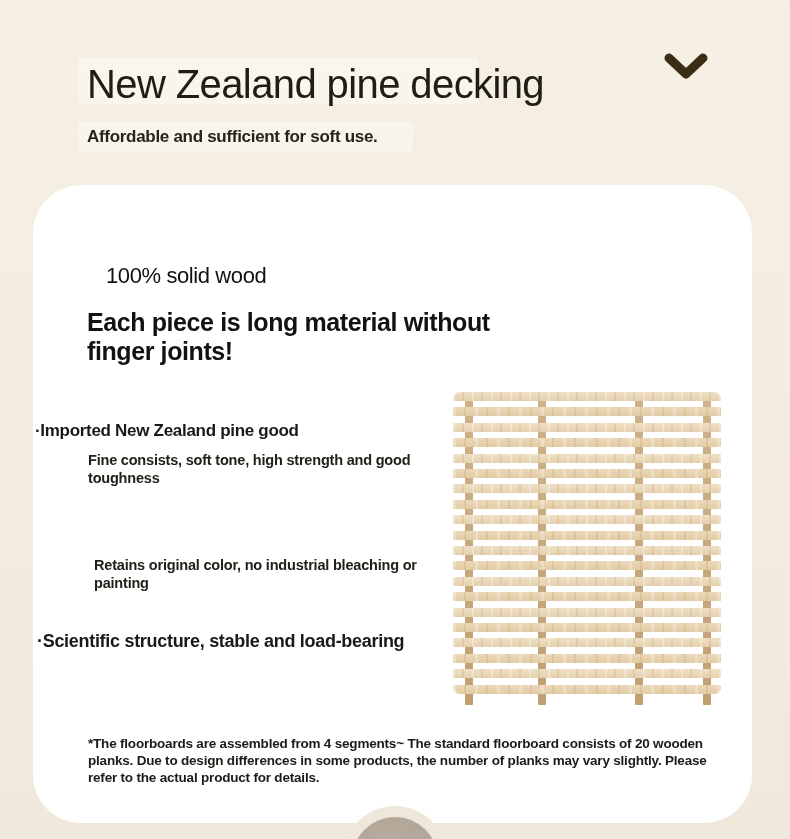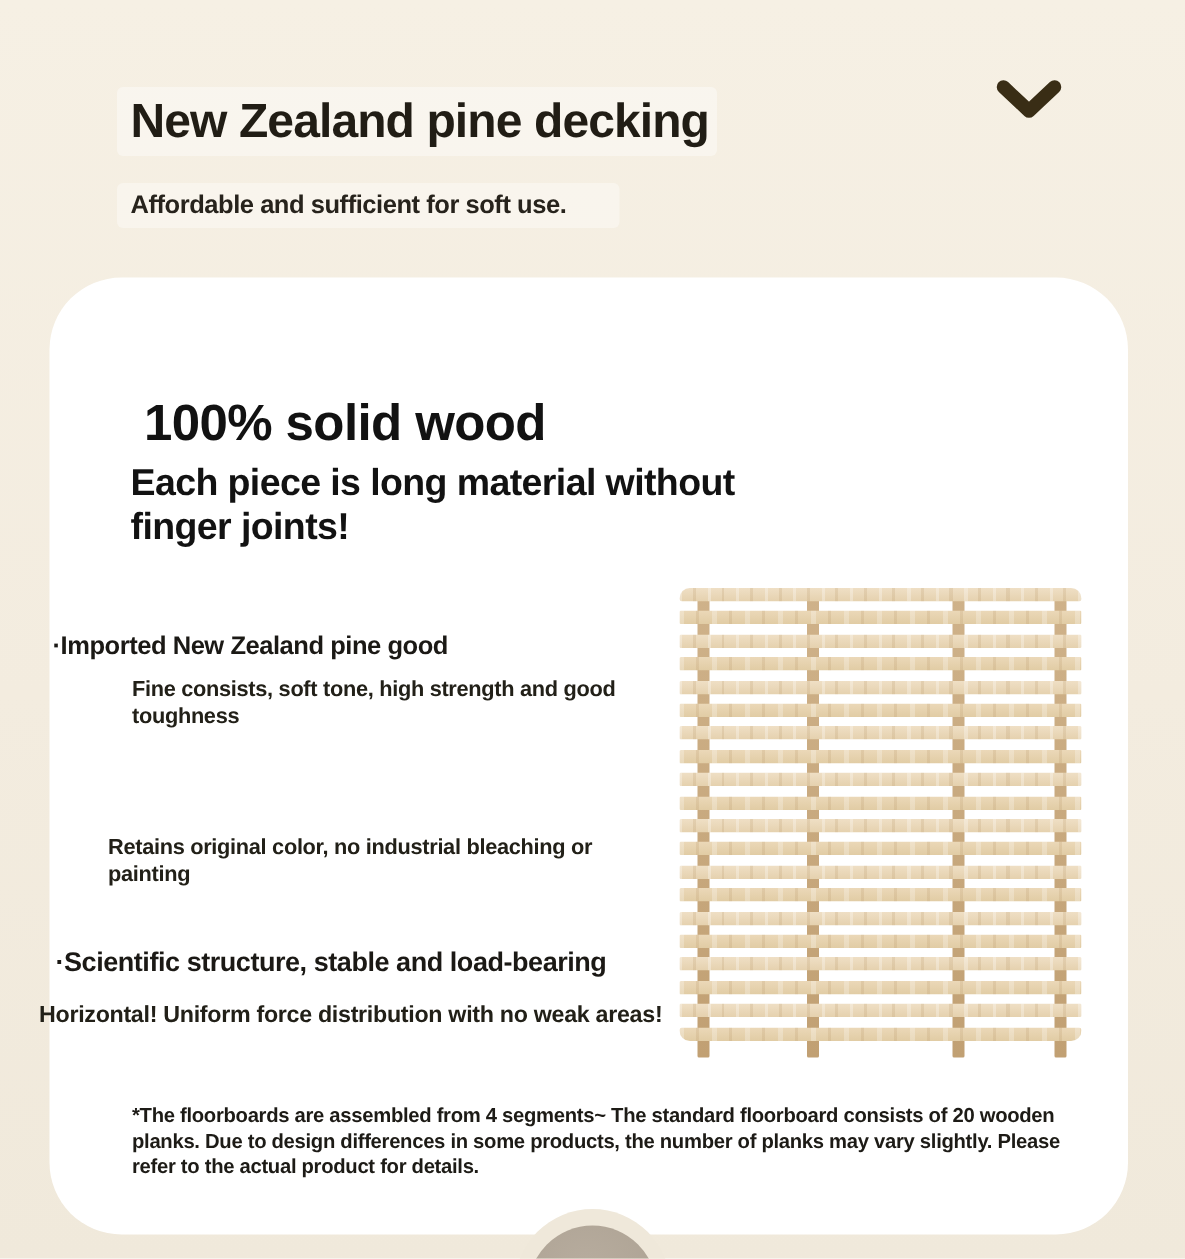--- a/index.html
+++ b/index.html
@@ -20,21 +20,21 @@
     width: 400px; height: 46px;
     background: rgba(255,255,255,0.40); border-radius: 4px;
   }
   .subtitle-highlight {
     position: absolute; left: 78px; top: 122px;
     width: 335px; height: 30px;
     background: rgba(255,255,255,0.38); border-radius: 4px;
   }
   .product-title {
     position: absolute; left: 87px; top: 62px;
-    font-size: 32px; font-weight: 700; color: #211d15;
+    font-size: 40px; font-weight: 400; color: #211d15;
     letter-spacing: -0.6px; white-space: nowrap;
   }
   .product-subtitle {
     position: absolute; left: 87px; top: 127px;
     font-size: 17px; font-weight: 700; color: #27231c;
     letter-spacing: -0.3px; white-space: nowrap;
   }
   .collapse-button {
     position: absolute; left: 658px; top: 46px;
     width: 56px; height: 44px;
@@ -43,22 +43,22 @@
   }
 
   
   .content-card {
     position: absolute; left: 33px; top: 185px;
     width: 719px; height: 638px;
     background: #ffffff;
     border-radius: 48px;
   }
   .card-heading-small {
-    position: absolute; left: 96px; top: 263px;
-    font-size: 34px; font-weight: 700; color: #121212;
+    position: absolute; left: 106px; top: 263px;
+    font-size: 22px; font-weight: 400; color: #121212;
     letter-spacing: -0.4px; white-space: nowrap;
   }
   .card-heading-large {
     position: absolute; left: 87px; top: 308px;
     font-size: 25px; font-weight: 700; color: #121212;
     letter-spacing: -0.4px; line-height: 29px;
   }
   .feature-title {
     position: absolute;
     font-size: 17px; font-weight: 700; color: #1b1915;
@@ -66,21 +66,21 @@
   }
   .feature-title.f0 { left: 35px; top: 421px; }
   .feature-title.f1 { left: 26px; top: 526px; font-size: 15.5px; }
   .feature-title.f2 { left: 37px; top: 631px; font-size: 18px; }
   .feature-detail {
     position: absolute;
     font-size: 14.5px; font-weight: 700; color: #222018;
     letter-spacing: -0.2px; line-height: 17.5px;
   }
   .feature-detail.d0 { left: 88px; top: 452px; width: 330px; }
-  .feature-detail.d1 { left: 72px; top: 557px; width: 340px; }
+  .feature-detail.d1 { left: 94px; top: 557px; width: 340px; }
   .feature-detail.d2 { left: 26px; top: 668px; font-size: 15.5px; white-space: nowrap; }
   .product-footnote {
     position: absolute; left: 88px; top: 735px;
     width: 628px;
     font-size: 13.5px; font-weight: 700; color: #1d1b16;
     letter-spacing: -0.2px; line-height: 17px;
   }
 
   
   .wood-panel {
@@ -149,21 +149,20 @@
     <span>Each piece is long material without</span><br>
     <span>finger joints!</span>
   </div>
 
   <div class="feature-title f0">·Imported New Zealand pine good</div>
   <div class="feature-detail d0">Fine consists, soft tone, high strength and good toughness</div>
 
   <div class="feature-detail d1">Retains original color, no industrial bleaching or painting</div>
 
   <div class="feature-title f2">·Scientific structure, stable and load-bearing</div>
-  <div class="feature-detail d2">Horizontal! Uniform force distribution with no weak areas!</div>
 
   <div class="product-footnote">*The floorboards are assembled from 4 segments~ The standard floorboard consists of 20 wooden planks. Due to design differences in some products, the number of planks may vary slightly. Please refer to the actual product for details.</div>
 
   <div class="wood-panel">
       <div class="wood-batten" style="left: 12px;"></div>
       <div class="wood-batten" style="left: 85px;"></div>
       <div class="wood-batten" style="left: 182px;"></div>
       <div class="wood-batten" style="left: 250px;"></div>
       <div class="wood-plank even first" style="top: 0px; height: 9px;"></div>
       <div class="wood-plank odd" style="top: 15.4px; height: 9px;"></div>

